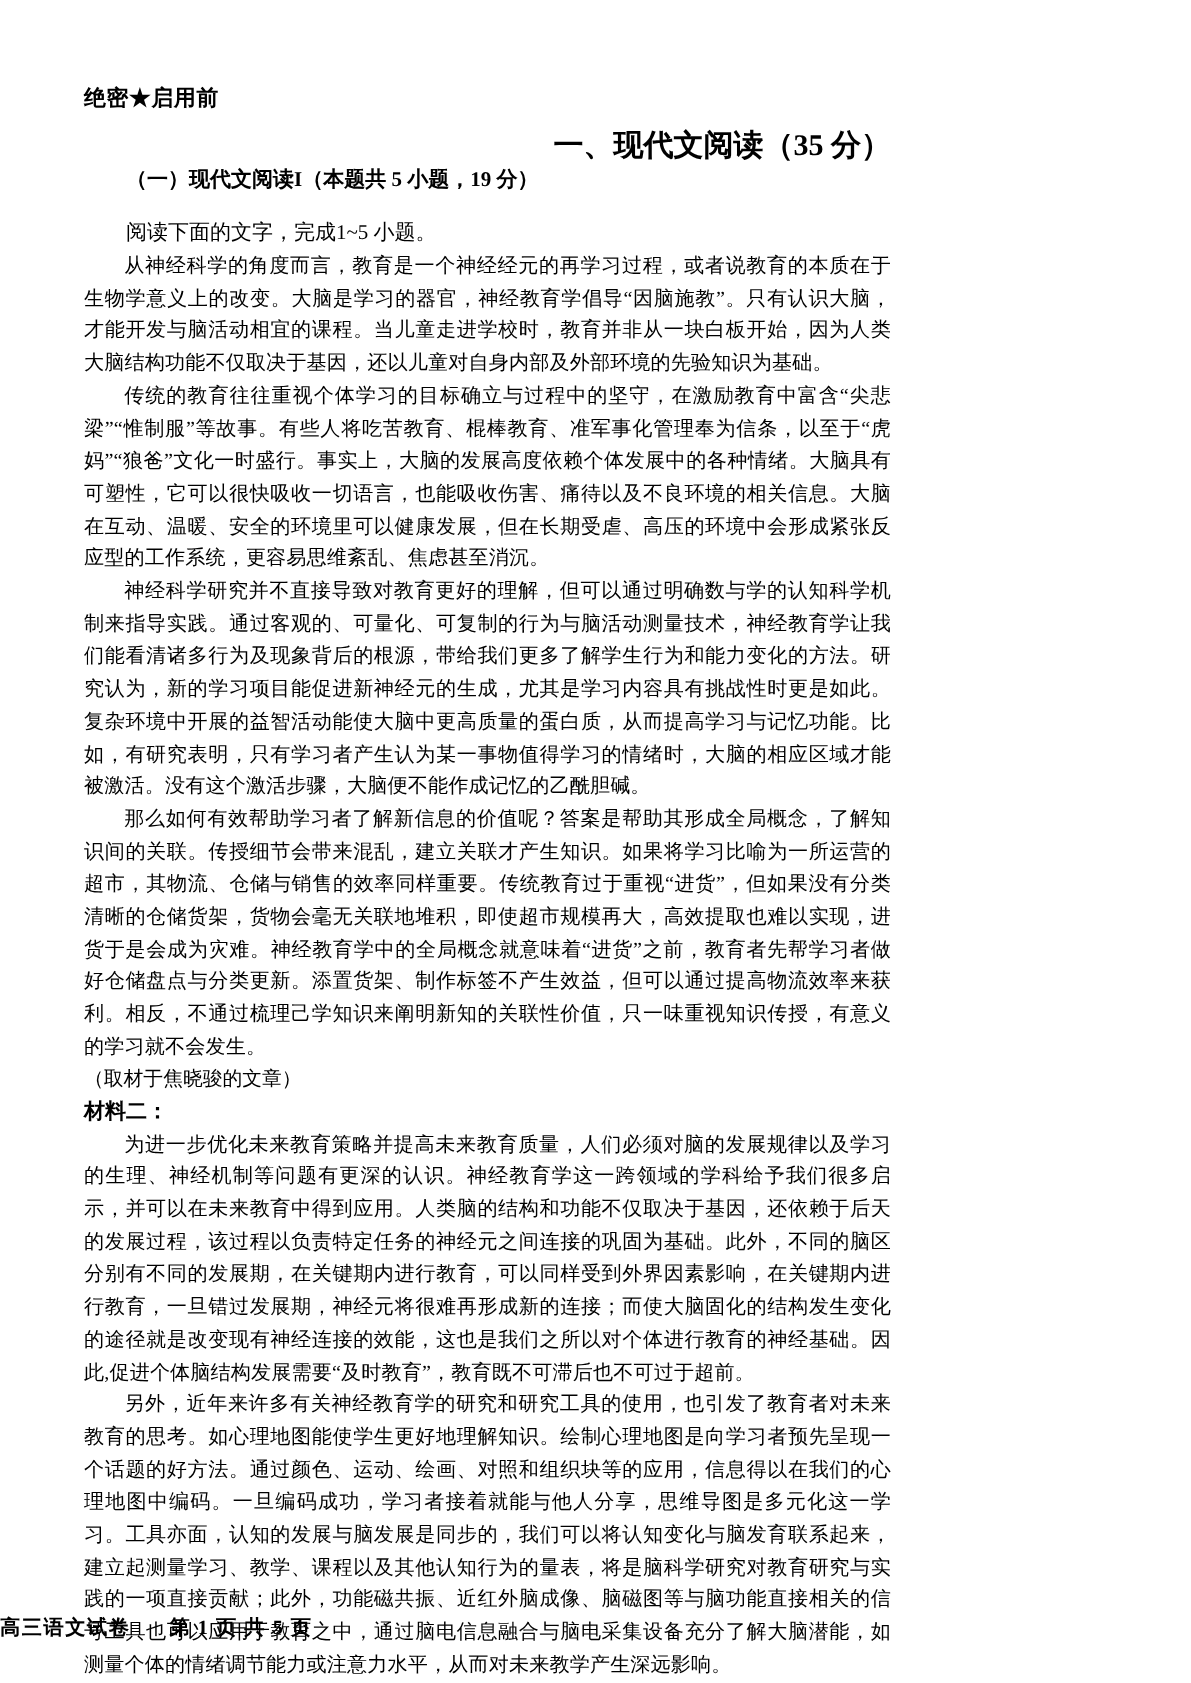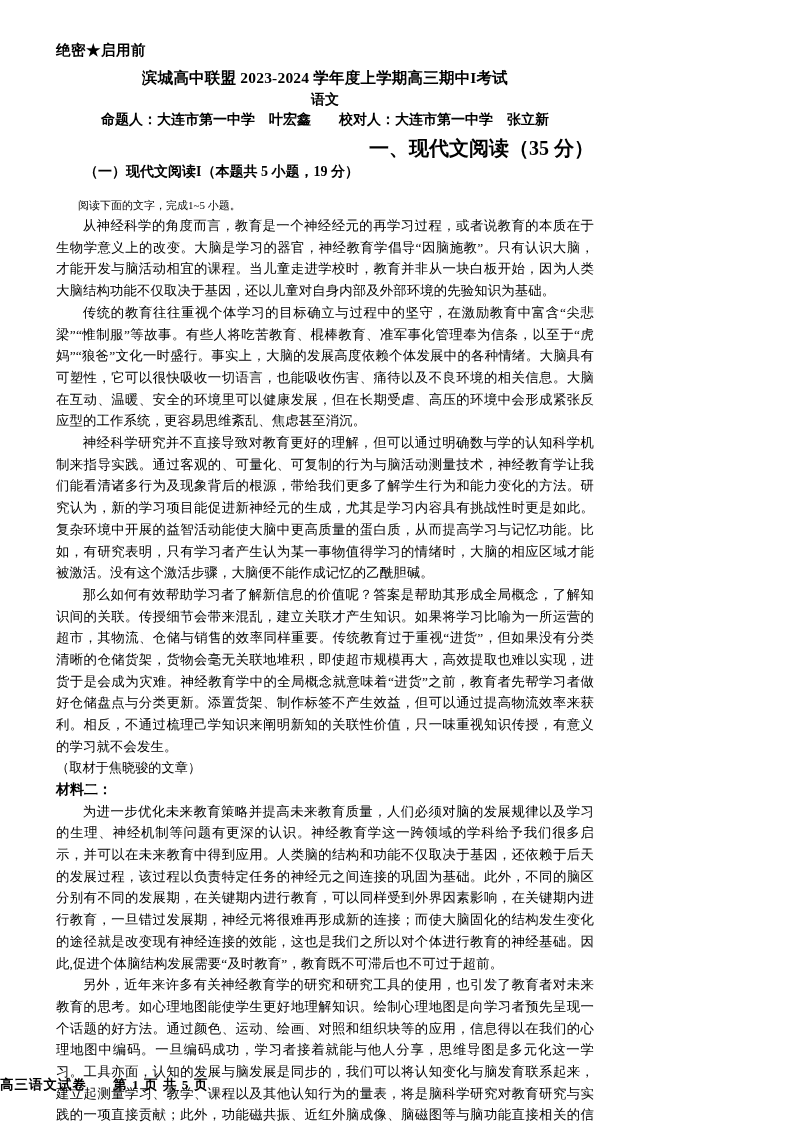--- a/index.html
+++ b/index.html
@@ -13,21 +13,21 @@
     font-family: "Liberation Serif", "DejaVu Serif", serif;
     color: #000000;
     position: relative;
     overflow: hidden;
   }
   .page {
     position: relative;
     width: 650px;
     height: 1122px;
     box-sizing: border-box;
-    padding: 41px 56px 0 56px;
+    padding: 56px 56px 0 56px;
   }
   .secret {
     font-size: 14.5px;
     font-weight: bold;
     letter-spacing: 0.5px;
     margin: 0 0 8px 0;
   }
   .title-block {
     text-align: center;
   }
@@ -53,21 +53,21 @@
     margin: 6px 0 1px 0;
     text-align: right;
   }
   .sub-head {
     font-size: 14px;
     font-weight: bold;
     margin: 1px 0 17px 0;
     text-indent: 2em;
   }
   .instr {
-    font-size: 11px;
+    font-size: 14px;
     margin: 0 0 2px 0;
     text-indent: 2em;
   }
   .material-label {
     font-size: 14px;
     font-weight: bold;
     margin: 4px 0 2px 0;
   }
   p.body {
     font-size: 13.4px;
@@ -104,25 +104,20 @@
     width: 26px;
   }
 </style>
 </head>
 <body>
 
 <div class="page">
 
   <div class="secret">绝密★启用前</div>
 
-  <div class="title-block">
-    <div class="doc-title">滨城高中联盟 2023-2024 学年度上学期高三期中I考试</div>
-    <div class="subject">语文</div>
-    <div class="authors">命题人：大连市第一中学　叶宏鑫　　校对人：大连市第一中学　张立新</div>
-  </div>
 
   <div class="section-head">一、现代文阅读（35 分）</div>
   <div class="sub-head">（一）现代文阅读I（本题共 5 小题，19 分）</div>
   <div class="instr">阅读下面的文字，完成1~5 小题。</div>
 
   <p class="body">从神经科学的角度而言，教育是一个神经经元的再学习过程，或者说教育的本质在于生物学意义上的改变。大脑是学习的器官，神经教育学倡导“因脑施教”。只有认识大脑，才能开发与脑活动相宜的课程。当儿童走进学校时，教育并非从一块白板开始，因为人类大脑结构功能不仅取决于基因，还以儿童对自身内部及外部环境的先验知识为基础。</p>
   <p class="body">传统的教育往往重视个体学习的目标确立与过程中的坚守，在激励教育中富含“尖悲梁”“惟制服”等故事。有些人将吃苦教育、棍棒教育、准军事化管理奉为信条，以至于“虎妈”“狼爸”文化一时盛行。事实上，大脑的发展高度依赖个体发展中的各种情绪。大脑具有可塑性，它可以很快吸收一切语言，也能吸收伤害、痛待以及不良环境的相关信息。大脑在互动、温暖、安全的环境里可以健康发展，但在长期受虐、高压的环境中会形成紧张反应型的工作系统，更容易思维紊乱、焦虑甚至消沉。</p>
   <p class="body">神经科学研究并不直接导致对教育更好的理解，但可以通过明确数与学的认知科学机制来指导实践。通过客观的、可量化、可复制的行为与脑活动测量技术，神经教育学让我们能看清诸多行为及现象背后的根源，带给我们更多了解学生行为和能力变化的方法。研究认为，新的学习项目能促进新神经元的生成，尤其是学习内容具有挑战性时更是如此。复杂环境中开展的益智活动能使大脑中更高质量的蛋白质，从而提高学习与记忆功能。比如，有研究表明，只有学习者产生认为某一事物值得学习的情绪时，大脑的相应区域才能被激活。没有这个激活步骤，大脑便不能作成记忆的乙酰胆碱。</p>
   <p class="body">那么如何有效帮助学习者了解新信息的价值呢？答案是帮助其形成全局概念，了解知识间的关联。传授细节会带来混乱，建立关联才产生知识。如果将学习比喻为一所运营的超市，其物流、仓储与销售的效率同样重要。传统教育过于重视“进货”，但如果没有分类清晰的仓储货架，货物会毫无关联地堆积，即使超市规模再大，高效提取也难以实现，进货于是会成为灾难。神经教育学中的全局概念就意味着“进货”之前，教育者先帮学习者做好仓储盘点与分类更新。添置货架、制作标签不产生效益，但可以通过提高物流效率来获利。相反，不通过梳理己学知识来阐明新知的关联性价值，只一味重视知识传授，有意义的学习就不会发生。</p>
   <div class="source">（取材于焦晓骏的文章）</div>

